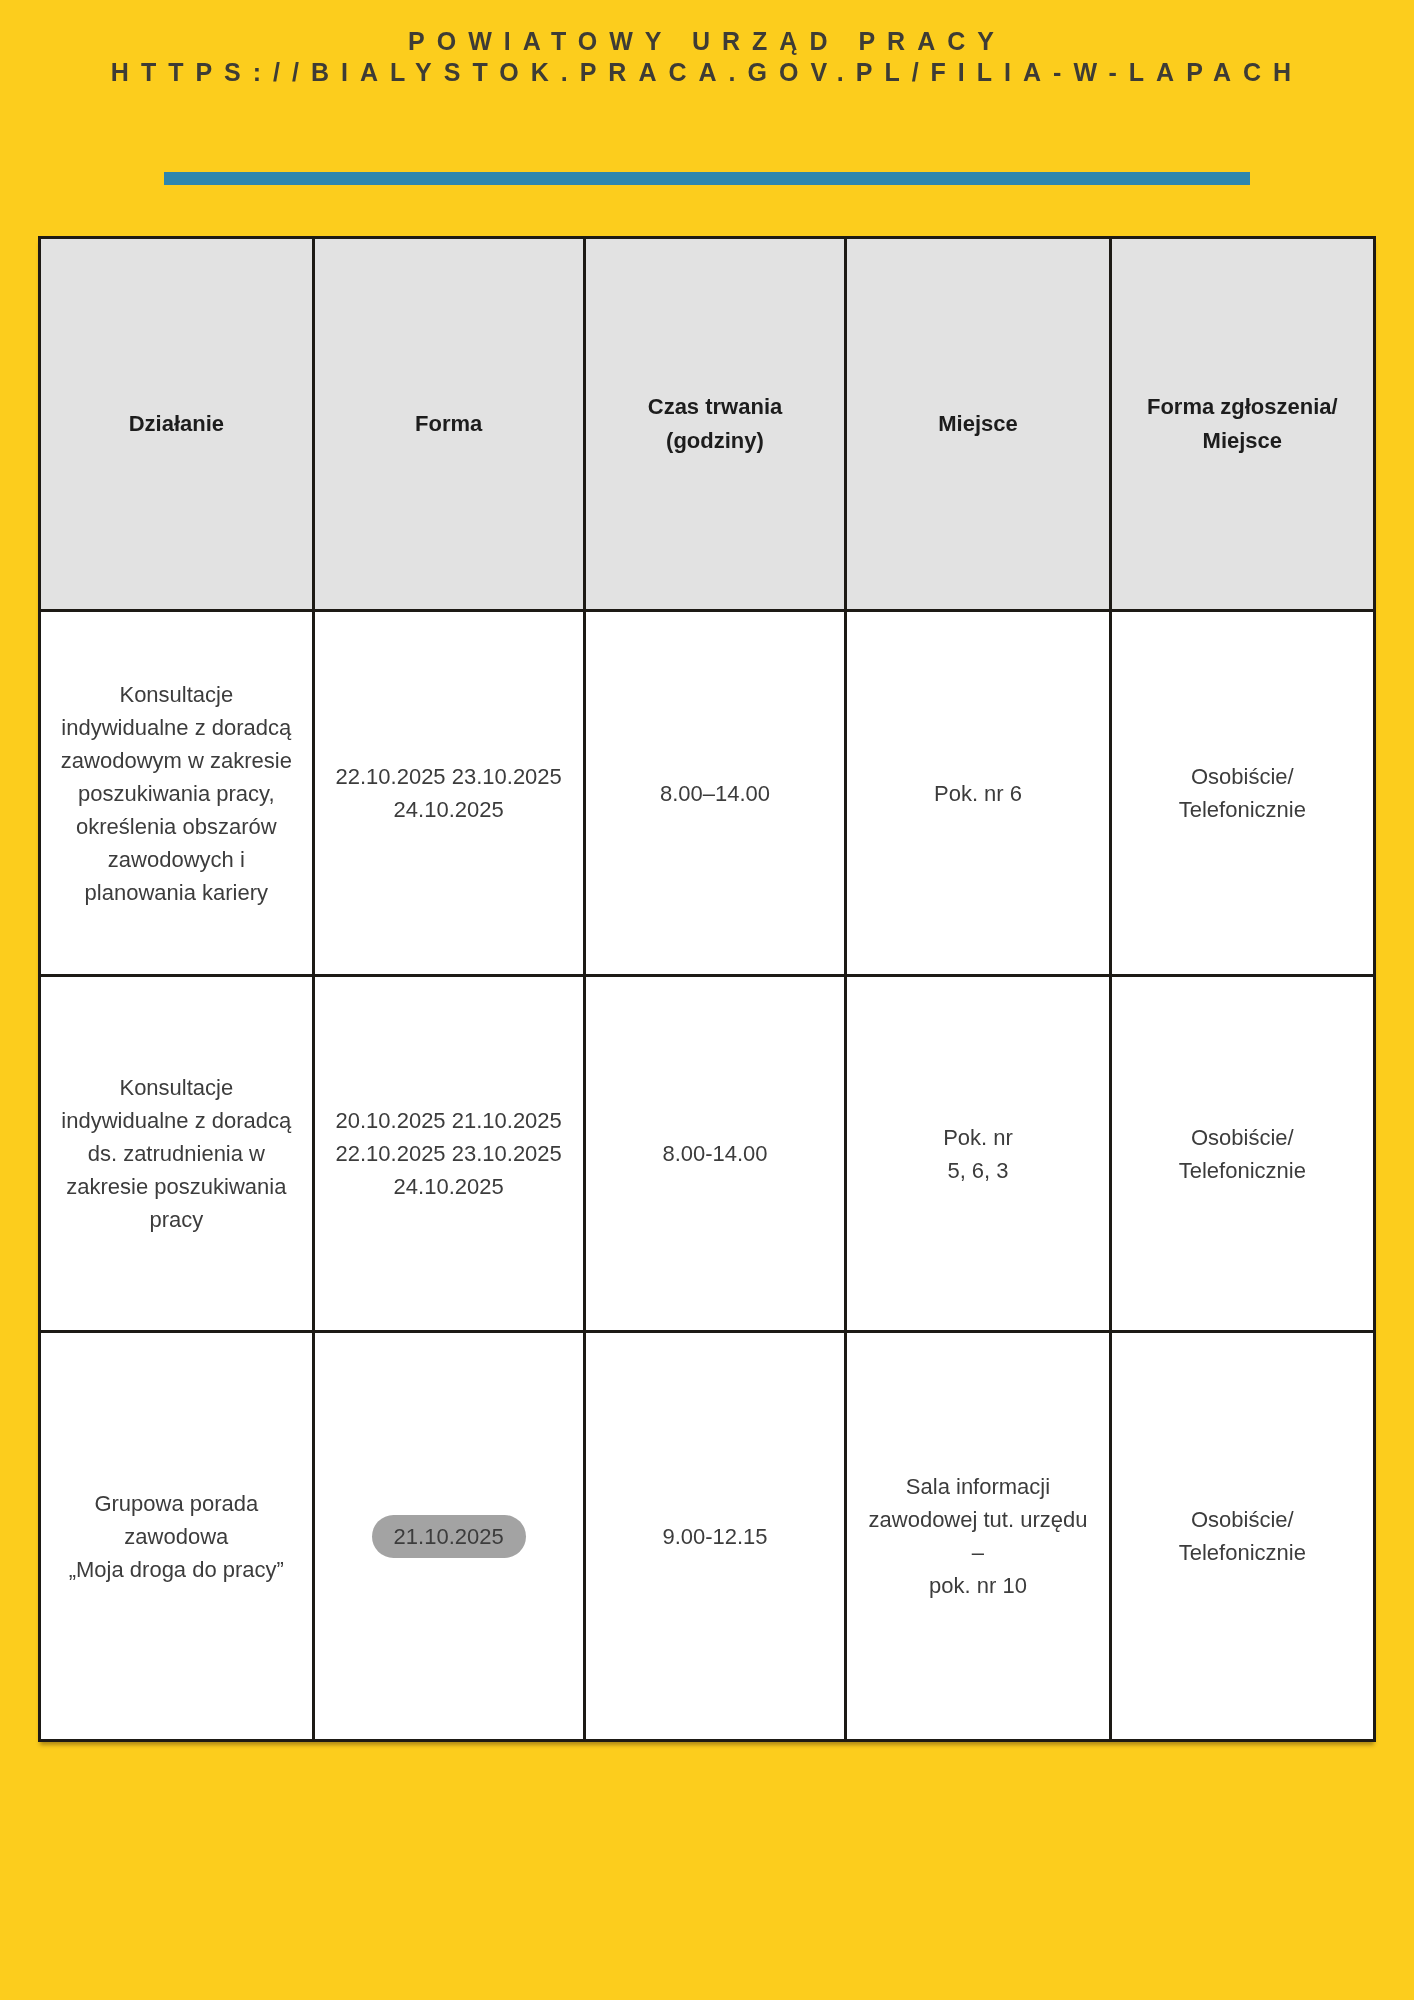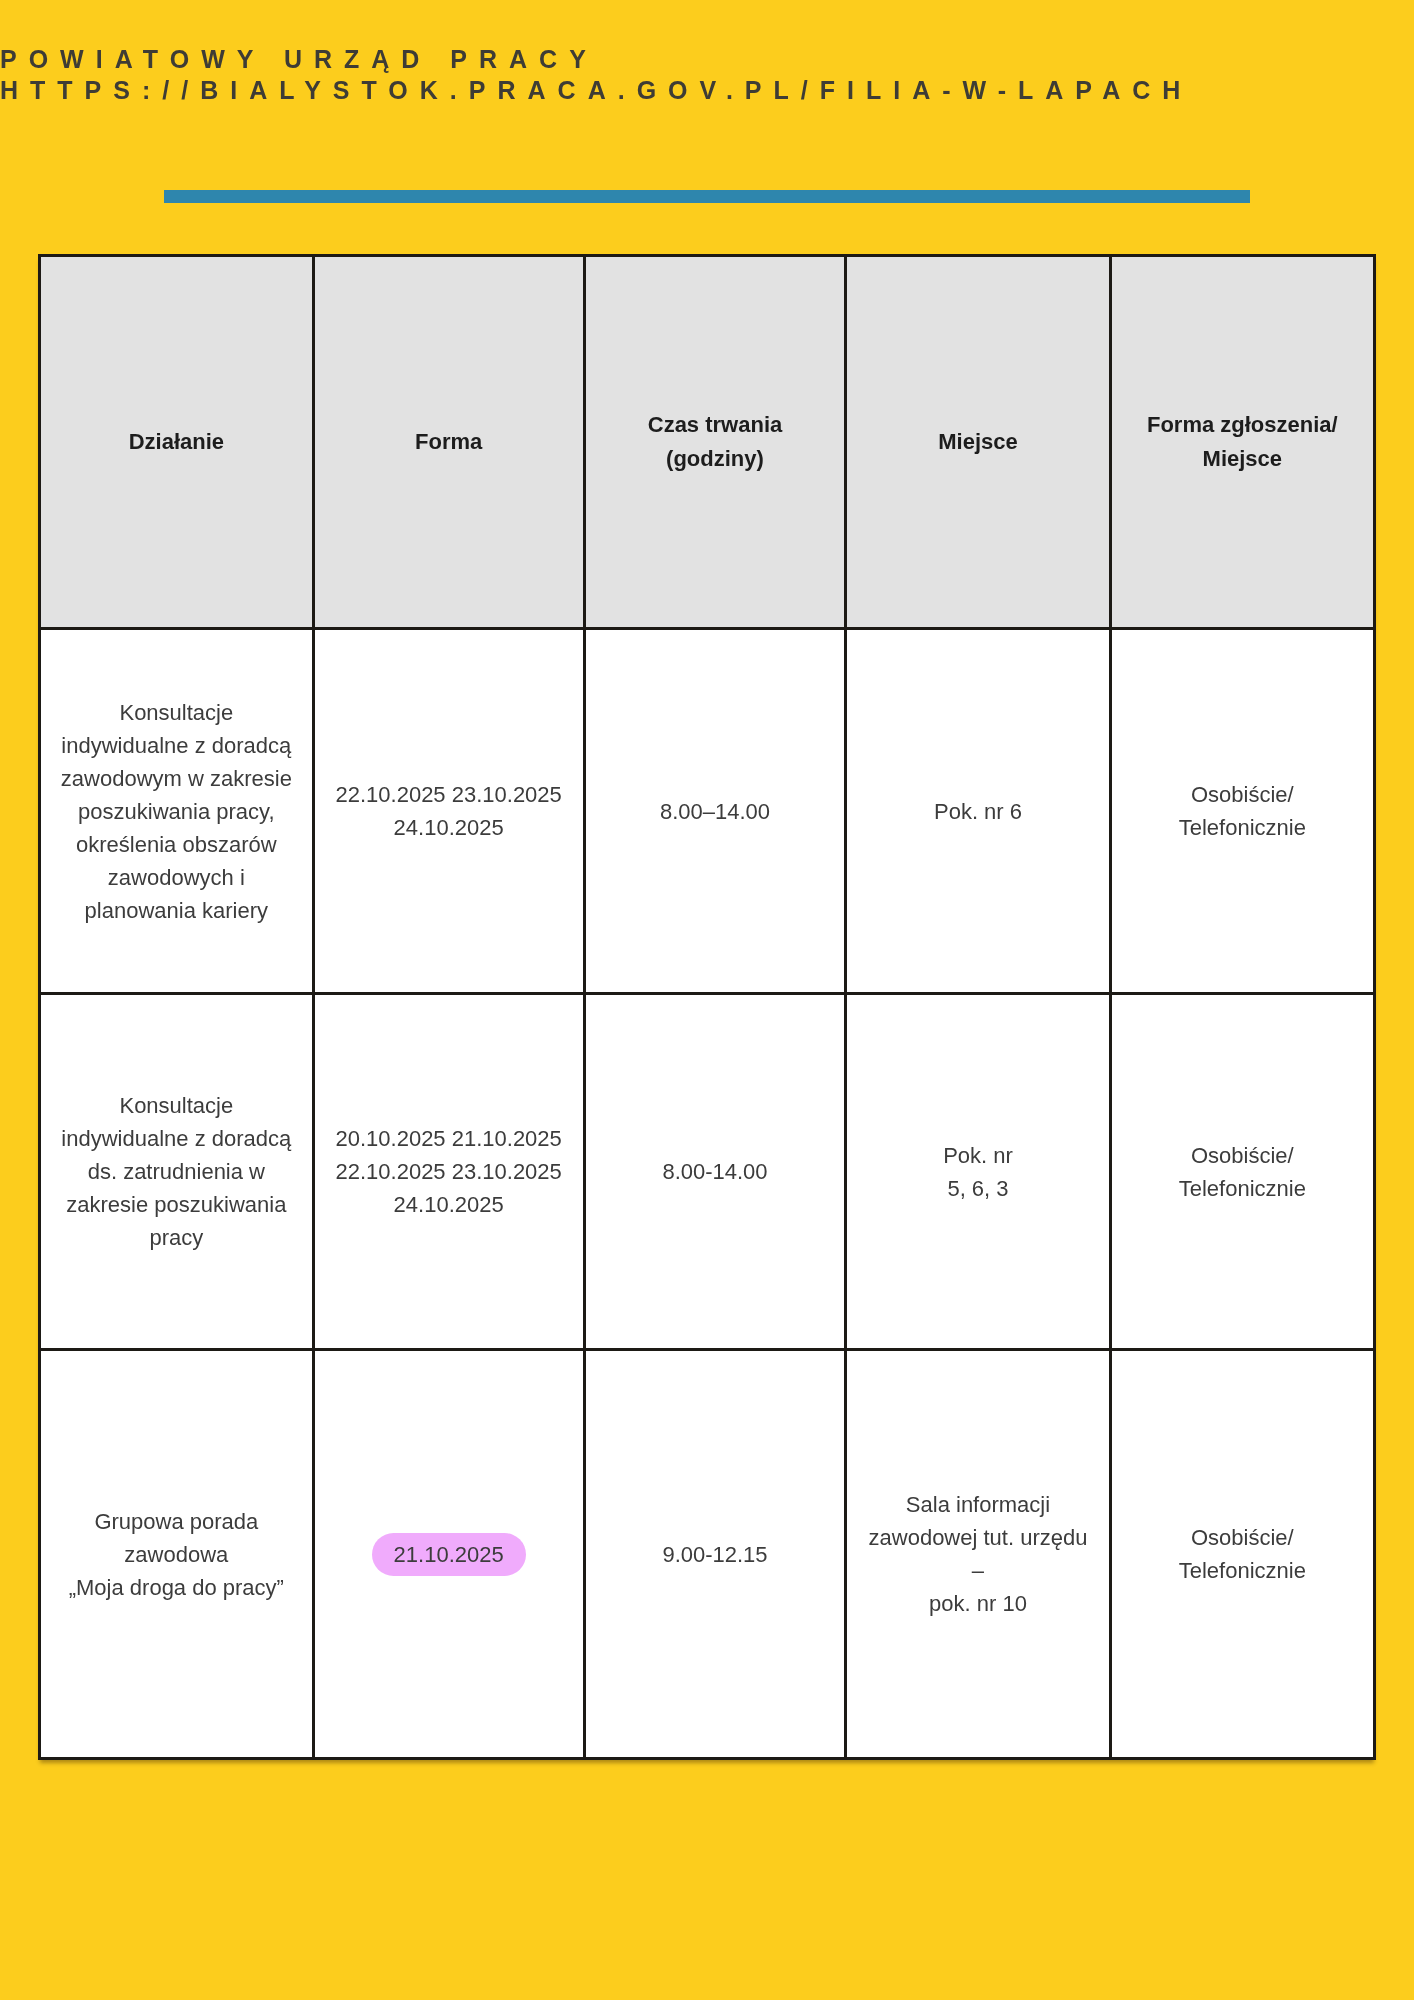--- a/index.html
+++ b/index.html
@@ -8,22 +8,22 @@
   }
   body {
     width: 1414px;
     height: 2000px;
     background: #fccd1d;
     font-family: "Liberation Sans", "DejaVu Sans", sans-serif;
     position: relative;
     overflow: hidden;
   }
   .header {
-    padding-top: 44px;
-    text-align: left;
+    padding-top: 26px;
+    text-align: center;
   }
   .header-line {
     font-size: 25px;
     line-height: 31px;
     font-weight: bold;
     letter-spacing: 12px;
     color: #3e3c35;
     white-space: nowrap;
   }
   .divider {
@@ -72,21 +72,21 @@
   table.schedule tr.r3 { height: 409px; }
 
   col.c1 { width: 20.5%; }
   col.c2 { width: 20.3%; }
   col.c3 { width: 19.6%; }
   col.c4 { width: 19.8%; }
   col.c5 { width: 19.8%; }
 
   .pill {
     display: inline-block;
-    background: #f0abfc;
+    background: #a3a3a3;
     border-radius: 24px;
     padding: 5px 22px;
     white-space: nowrap;
   }
 </style>
 </head>
 <body>
 
 <div class="page">
 

